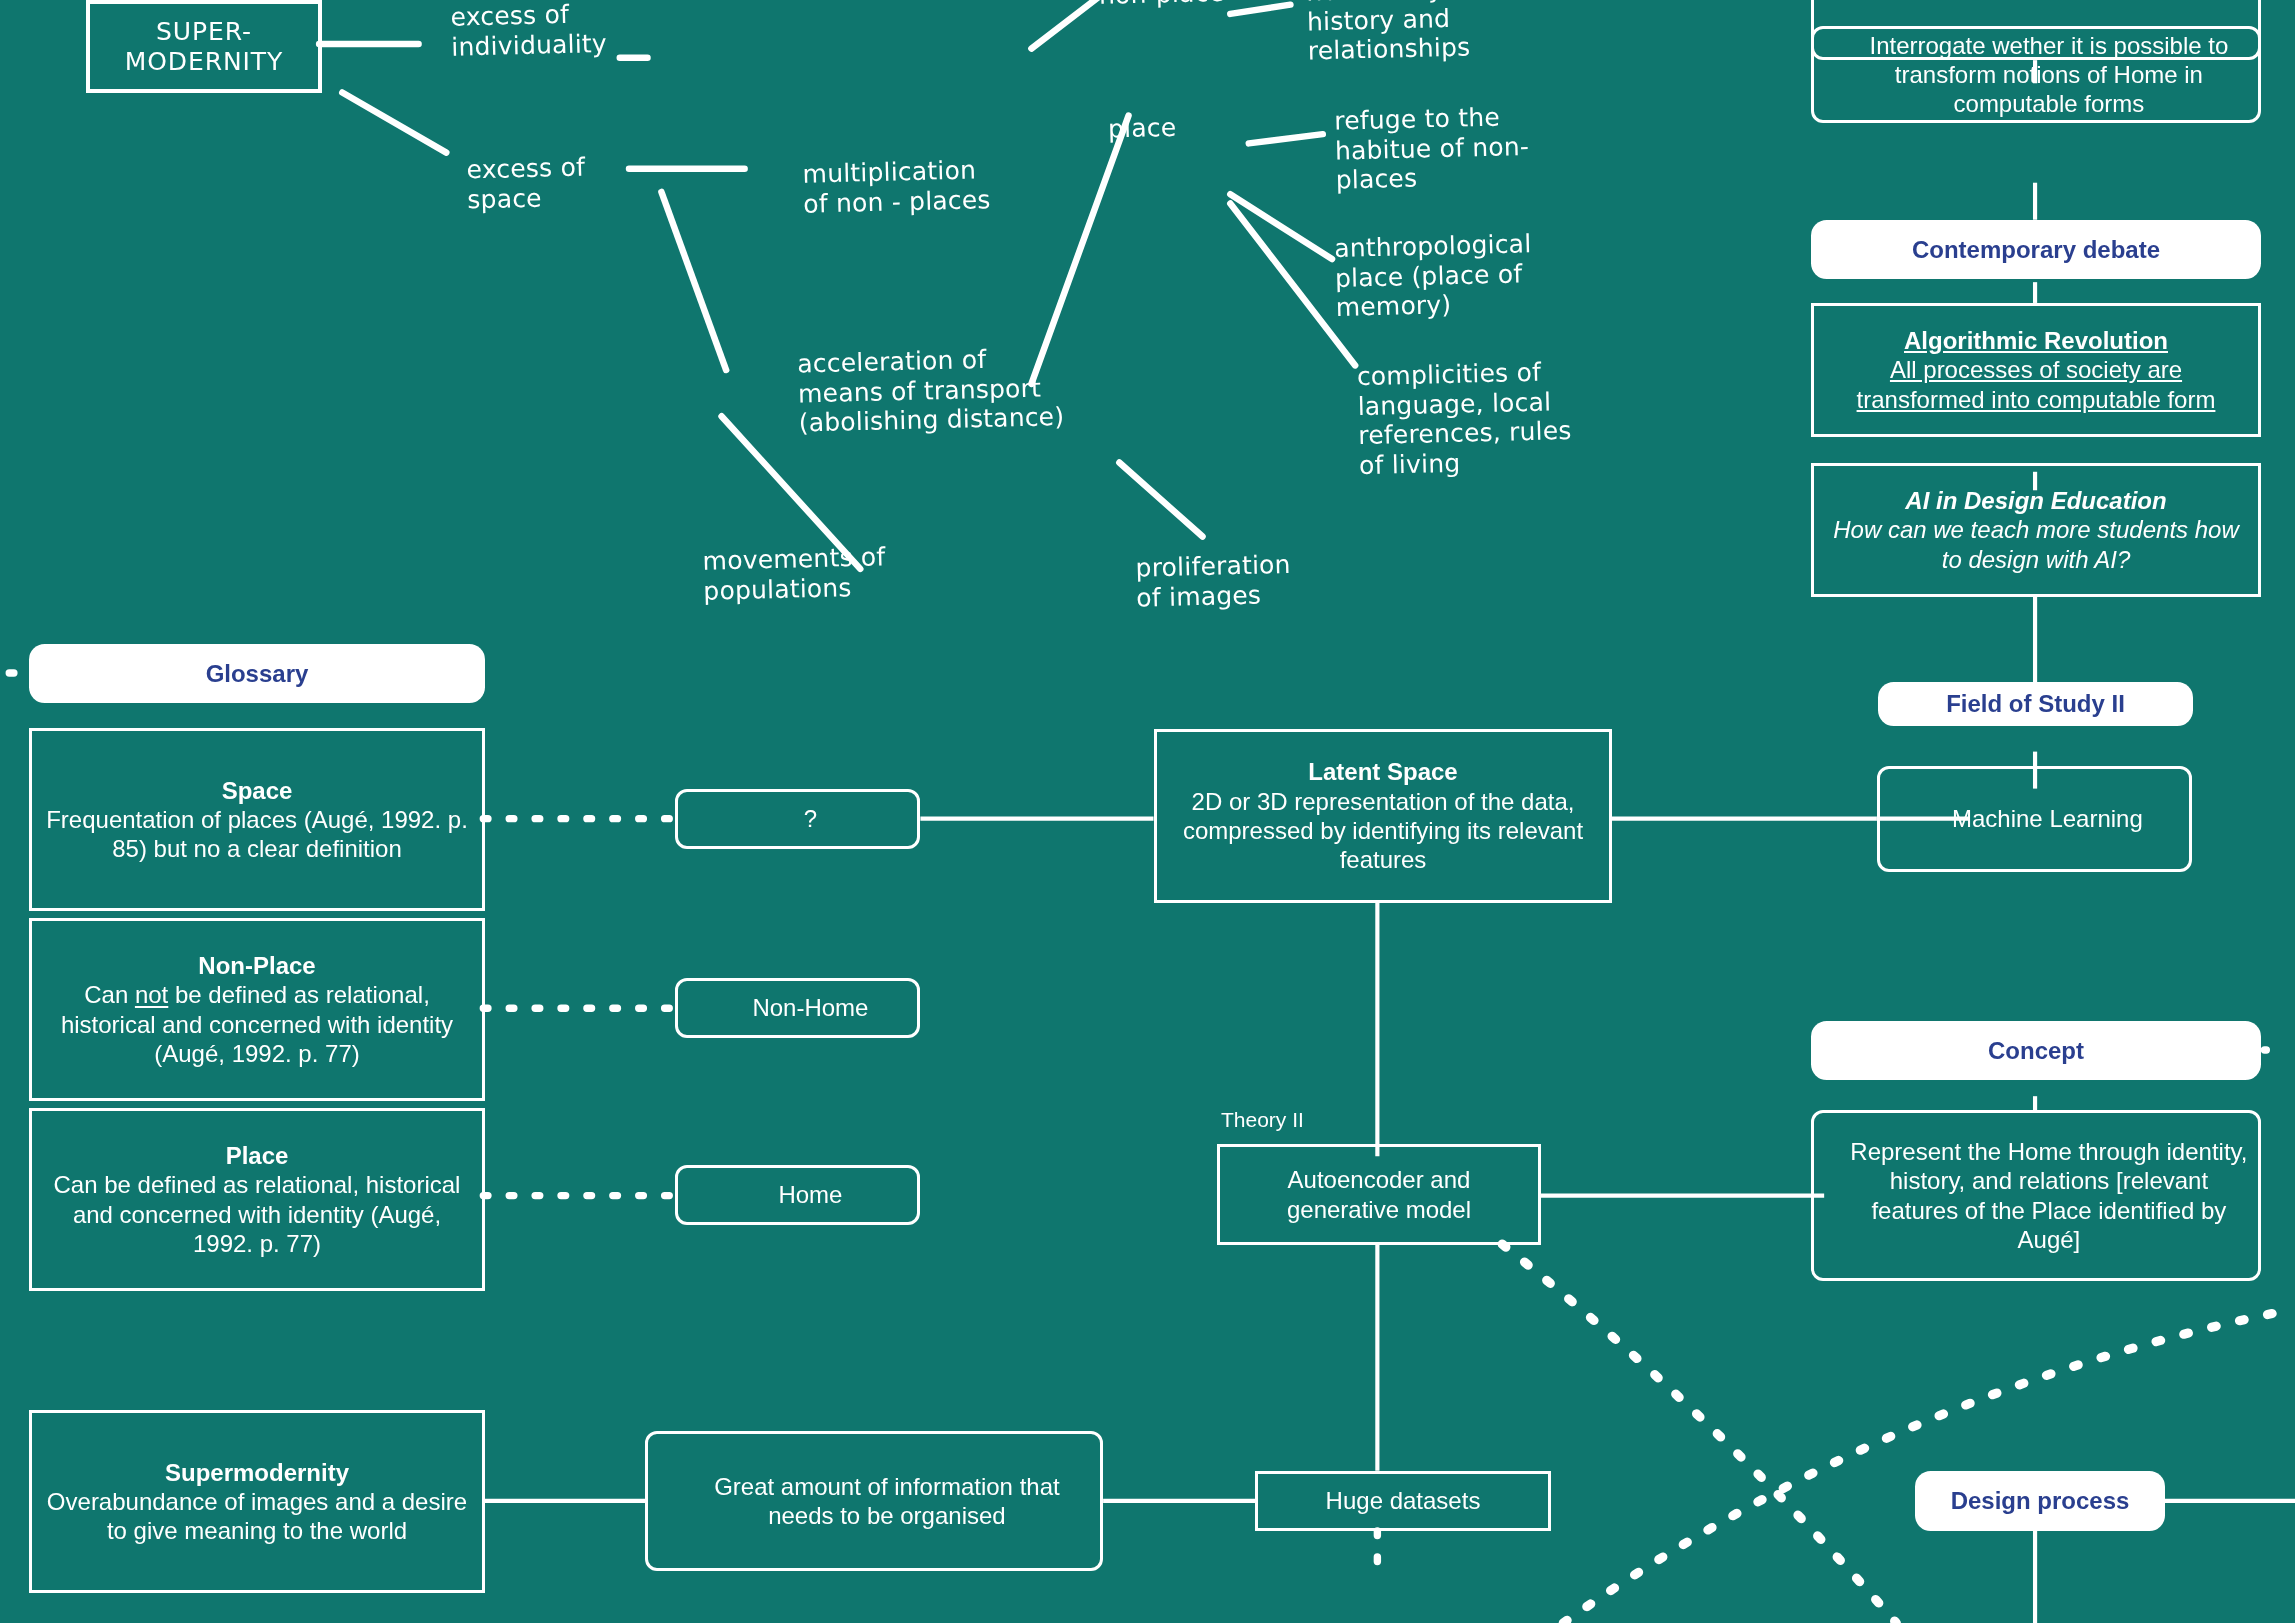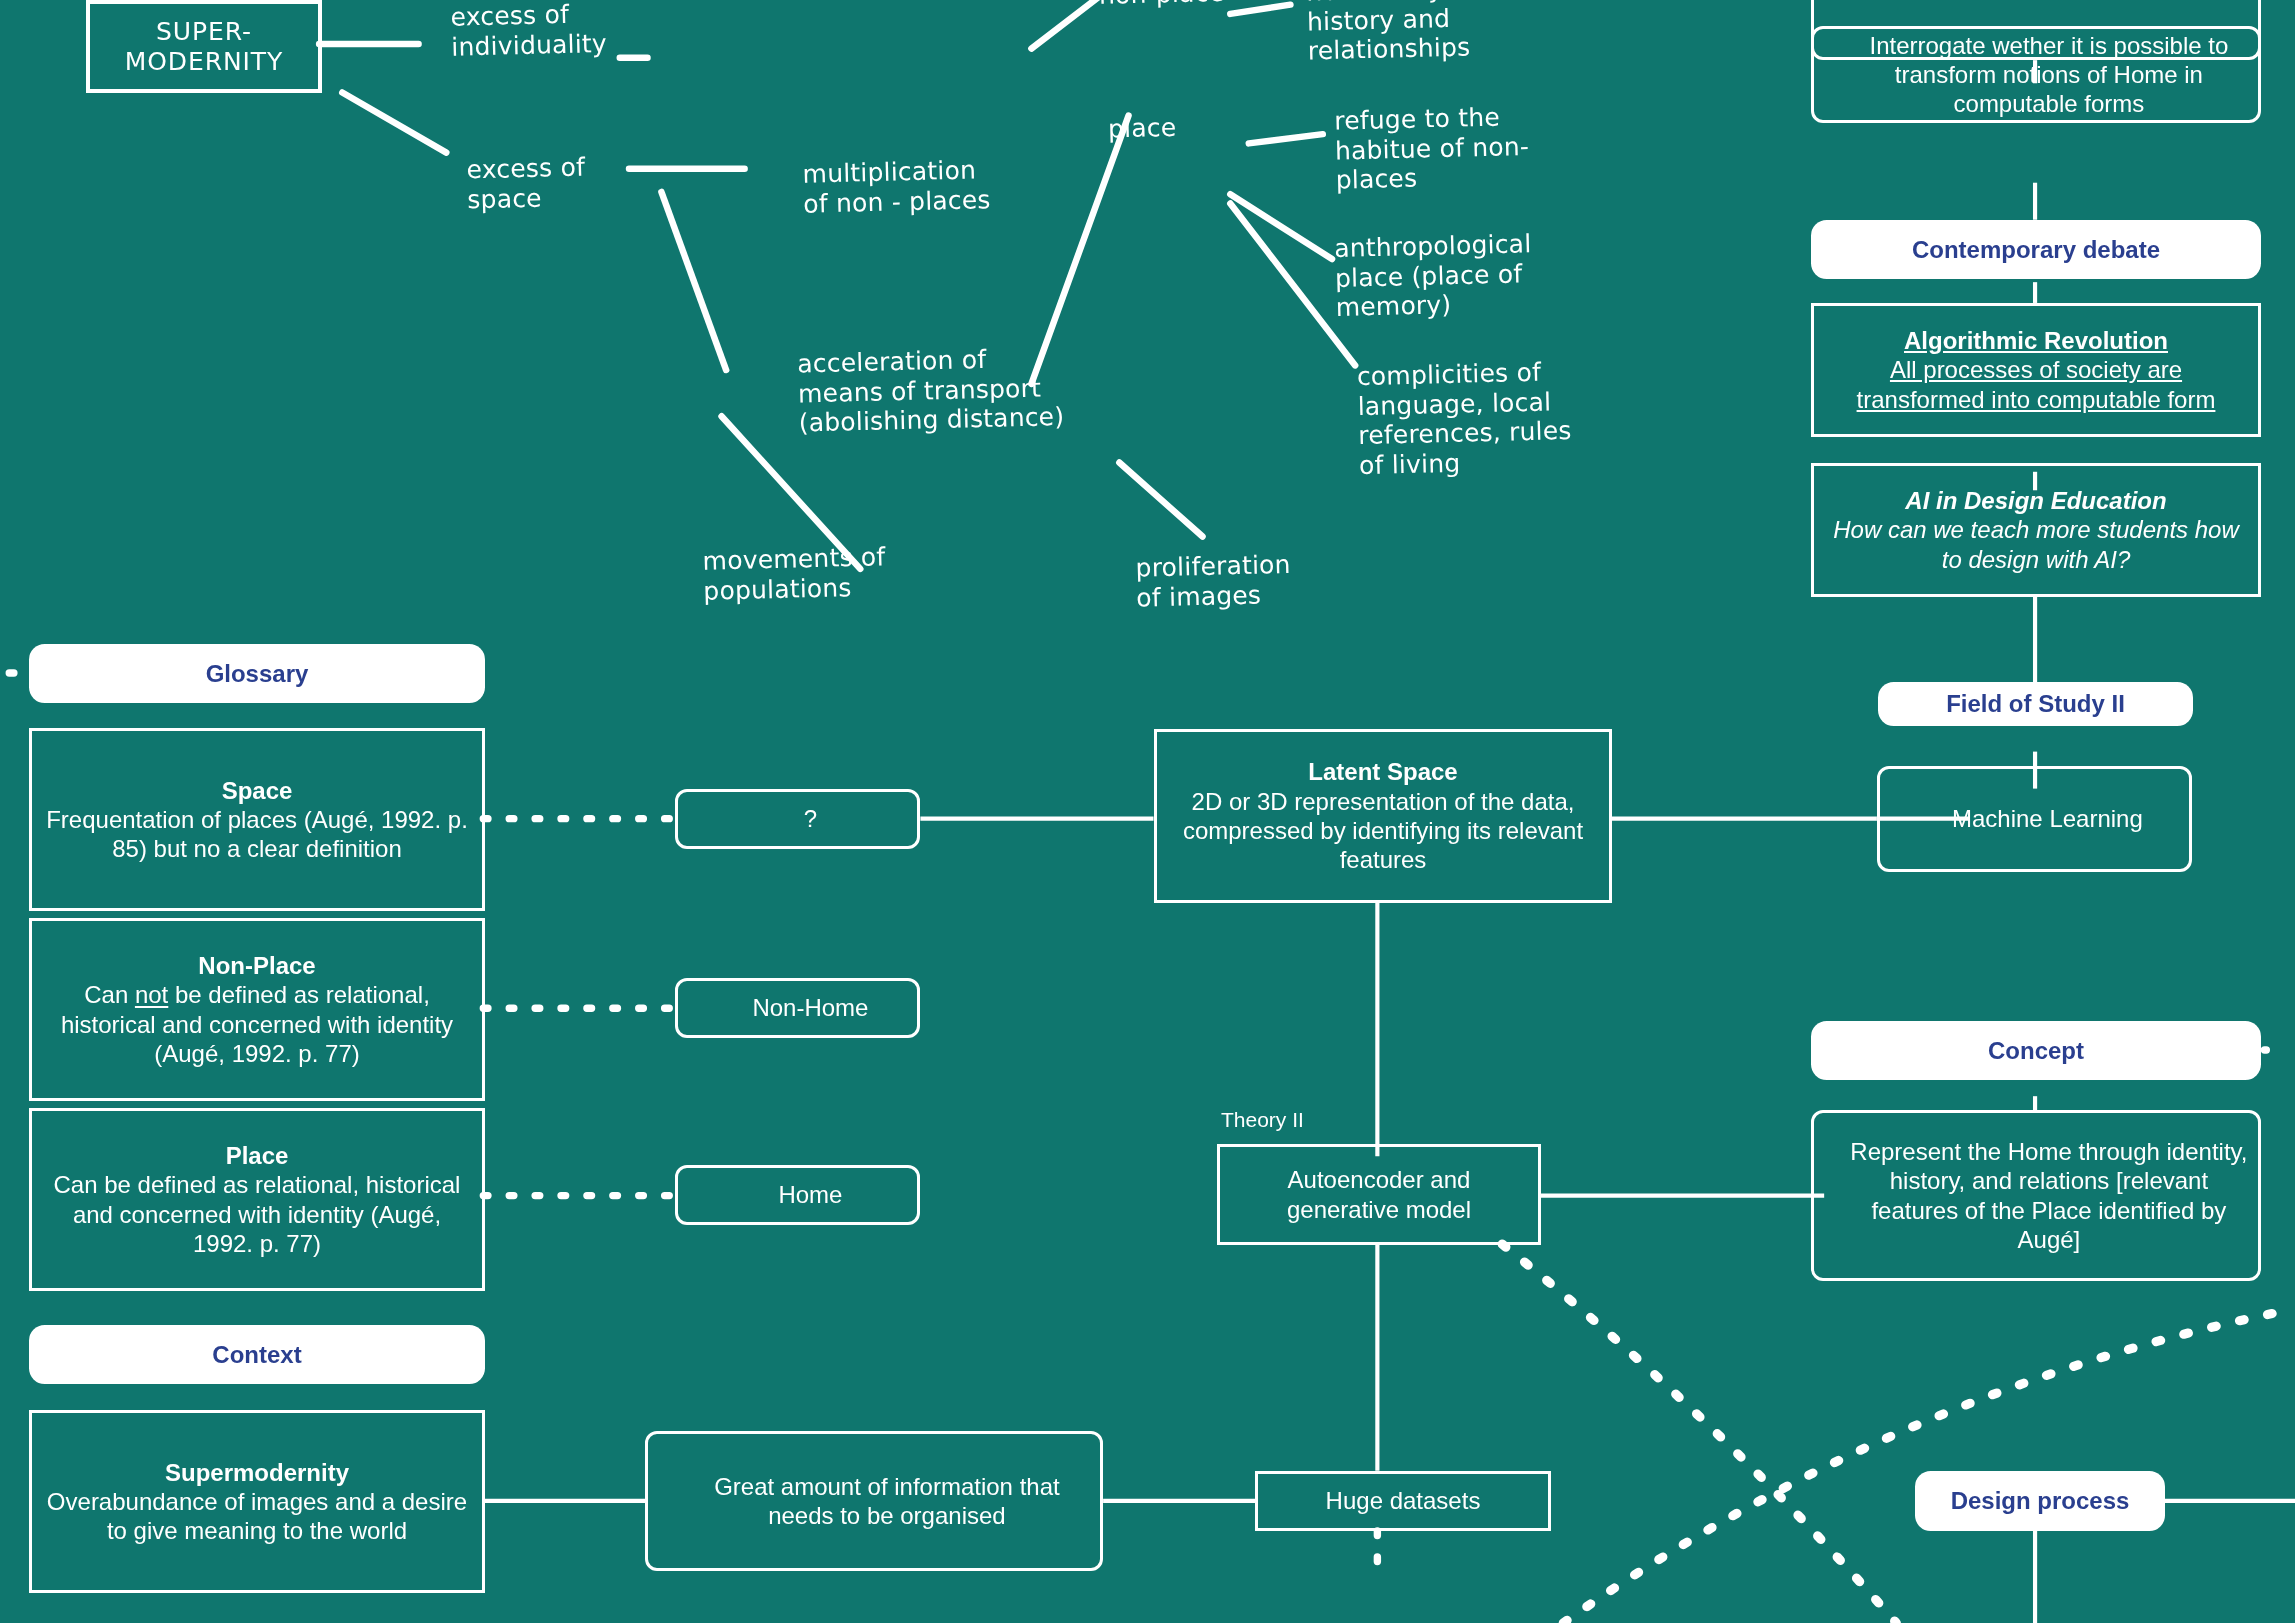--- a/index.html
+++ b/index.html
@@ -188,21 +188,20 @@
     <span>
       <span>Can </span><u class="inl">not</u><span> be defined as relational, historical and concerned with identity (Augé, 1992. p. 77)</span>
     </span>
   </div>
 
   <div class="node sq f52" style="left:29px; top:1108px; width:456px; height:183px; flex-direction:column;">
     <span class="ttl">Place</span>
     <span>Can be defined as relational, historical and concerned with identity (Augé, 1992. p. 77)</span>
   </div>
 
-  <div class="node pill f52" style="left:29px; top:1325px; width:456px; height:59px;">Context</div>
 
   <div class="node sq f52" style="left:29px; top:1410px; width:456px; height:183px; flex-direction:column;">
     <span class="ttl">Supermodernity</span>
     <span>Overabundance of images and a desire to give meaning to the world</span>
   </div>
 
   <div class="node rnd f52" style="left:675px; top:789px; width:245px; height:60px;">?</div>
 
   <div class="node rnd f52" style="left:675px; top:978px; width:245px; height:60px;">Non-Home</div>
 

